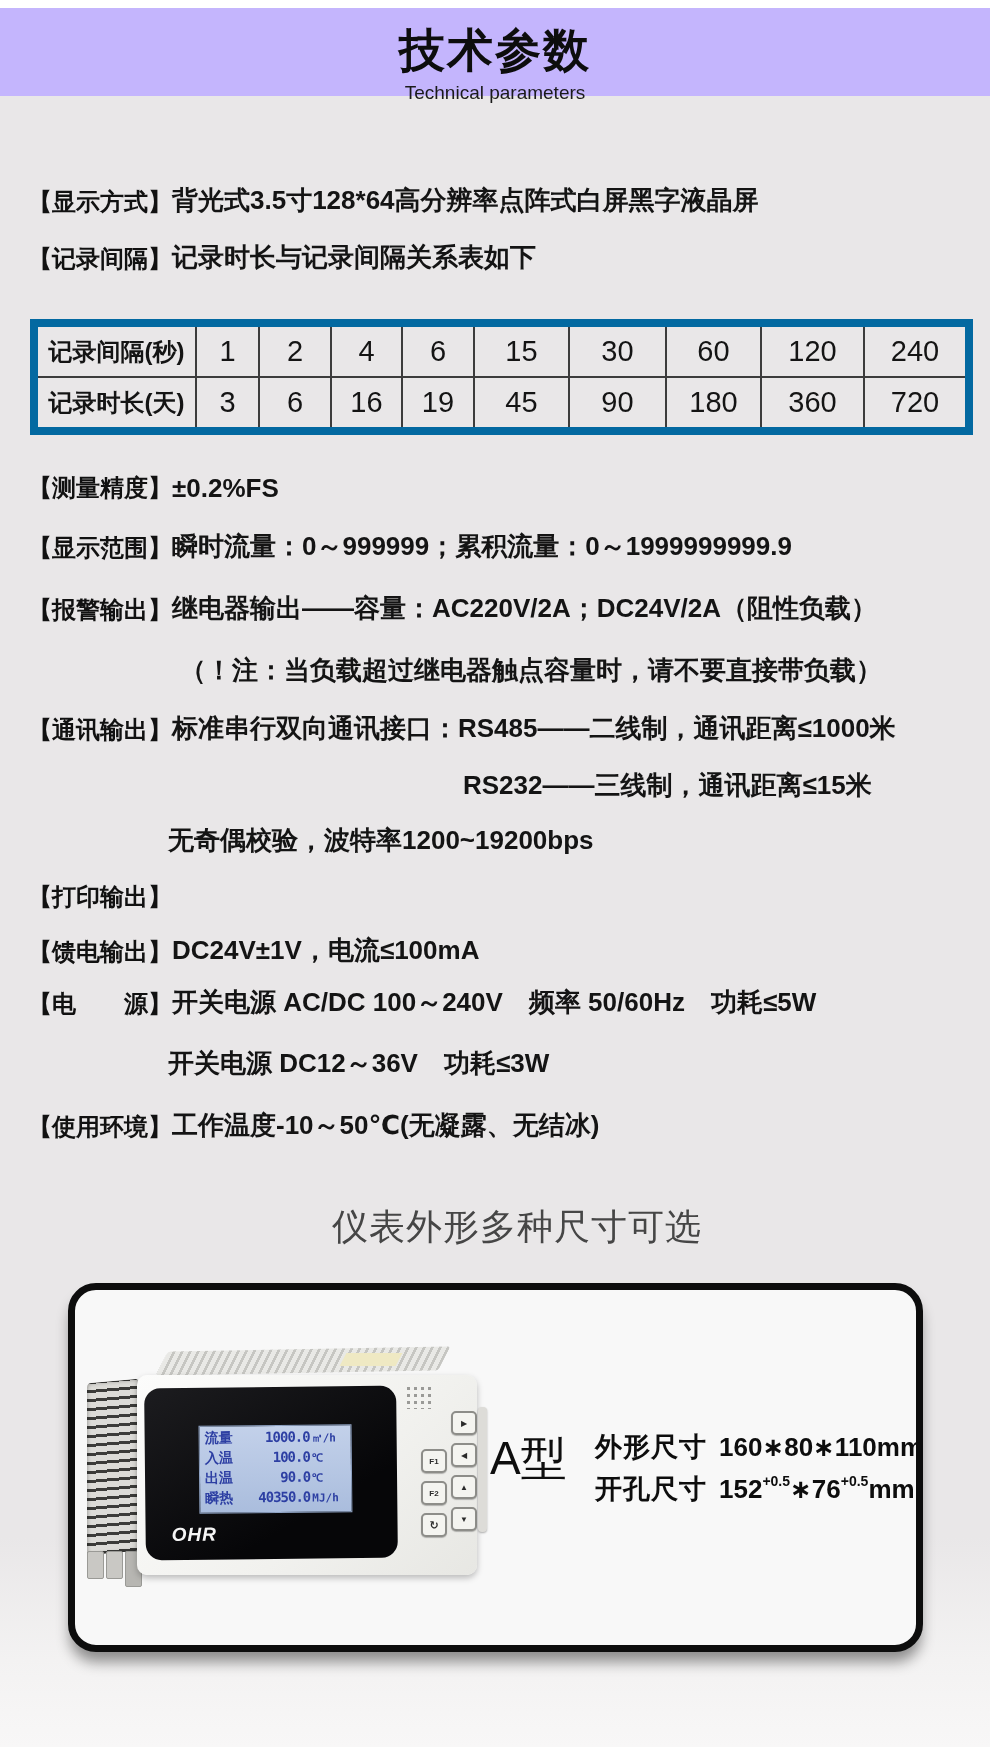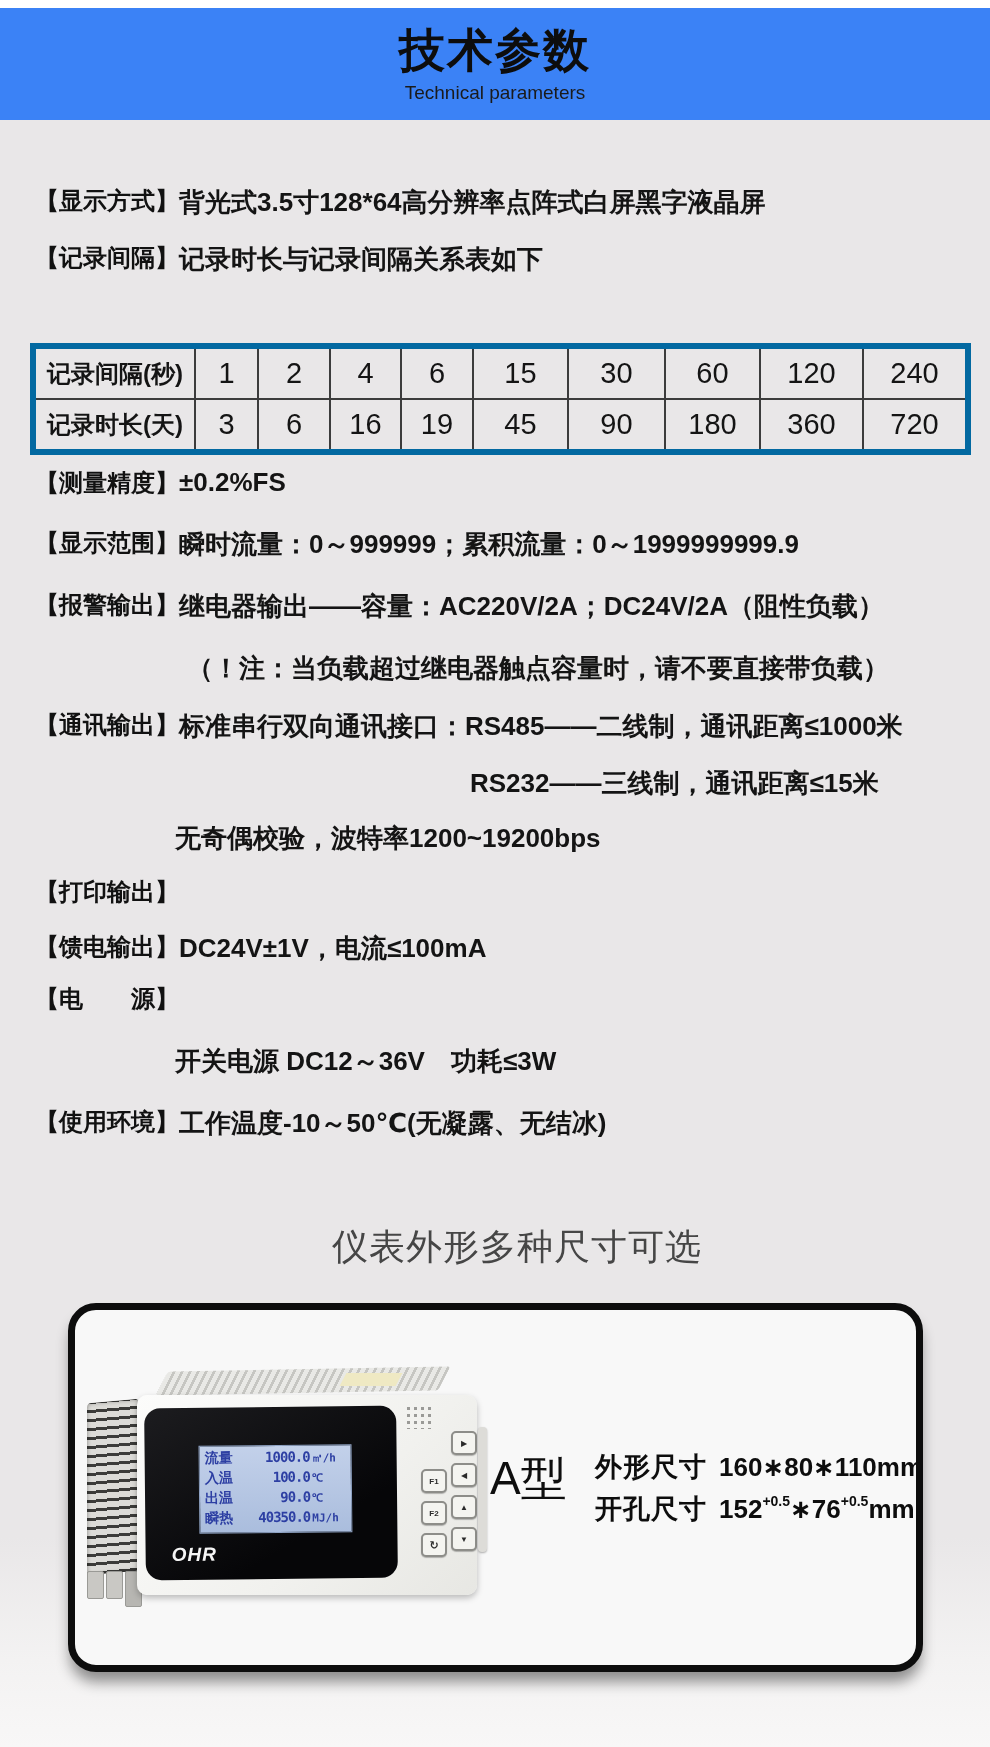--- a/index.html
+++ b/index.html
@@ -3,43 +3,43 @@
 <meta charset="utf-8">
 <style>
   html,body{margin:0;padding:0;}
   body{
     width:990px;height:1747px;overflow:hidden;
     font-family:"Liberation Sans","DejaVu Sans",sans-serif;
     background:linear-gradient(180deg,#e9e7e8 0%,#e9e7e8 88%,#f3f2f2 95%,#f8f7f7 100%);
     color:#141414;
   }
   .top-strip{height:8px;background:#ffffff;}
-  .banner{height:112px;background:#3b82f6;text-align:center;}
+  .banner{height:88px;background:#c4b5fd;text-align:center;}
   .banner .title{margin:0;padding-top:12px;font-size:46px;font-weight:900;letter-spacing:2px;color:#0d0d0d;}
   .banner .subtitle{margin:0;font-size:19px;font-weight:500;color:#1a1a1a;}
 
   #specs{padding-top:65px;}
-  .spec-row{display:flex;align-items:flex-start;height:57px;padding-left:35px;}
+  .spec-row{display:flex;align-items:flex-end;height:57px;padding-left:28px;}
   .spec-label{flex:0 0 140px;font-size:24px;font-weight:700;white-space:nowrap;color:#111;}
   .spec-line{font-size:26px;font-weight:600;white-space:nowrap;color:#141414;}
   
   #specs > :nth-child(5){margin-top:3px;}
   #specs > :nth-child(6){margin-top:5px;}
   #specs > :nth-child(7){margin-top:5px;}
   #specs > :nth-child(8){margin-top:1px;}
   #specs > :nth-child(10){margin-top:-2px;}
   #specs > :nth-child(11){margin-top:-2px;}
   #specs > :nth-child(12){margin-top:-2px;}
   #specs > :nth-child(13){margin-top:-5px;}
   #specs > :nth-child(14){margin-top:4px;}
   #specs > :nth-child(15){margin-top:5px;}
   #specs > :nth-child(16){margin-top:3px;}
 
   .table-wrap{margin:44px 0 12px 30px;}
-  table.record-table{border-collapse:collapse;table-layout:fixed;width:935px;border:6px solid #0369a1;background:transparent;}
+  table.record-table{border-collapse:collapse;table-layout:fixed;width:935px;border:8px solid #0369a1;background:transparent;}
   table.record-table td,table.record-table th{border:2px solid #3c3c3c;height:49px;text-align:center;vertical-align:middle;padding:0;}
   table.record-table th{font-size:24px;font-weight:600;}
   table.record-table td{font-size:29px;font-weight:500;}
   col.c0{width:162px}col.c1{width:63px}col.c2{width:72px}col.c3{width:71px}col.c4{width:72px}
   col.c5{width:95px}col.c6{width:97px}col.c7{width:95px}col.c8{width:103px}col.c9{width:105px}
 
   .outline-heading{margin:60px 0 0 0;text-align:center;font-size:36px;font-weight:500;color:#464646;letter-spacing:1px;line-height:48px;padding-left:44px;}
 
   .product-card{
     position:relative;box-sizing:border-box;
@@ -182,20 +182,21 @@
     </div>
     <div class="spec-row">
       <span class="spec-label">【打印输出】</span>
     </div>
     <div class="spec-row">
       <span class="spec-label">【馈电输出】</span>
       <span class="spec-line">DC24V±1V，电流≤100mA</span>
     </div>
     <div class="spec-row">
       <span class="spec-label">【电　　源】</span>
+      <span class="spec-line">开关电源 AC/DC 100～240V　频率 50/60Hz　功耗≤5W</span>
     </div>
     <div class="spec-row">
       <span class="spec-label"></span>
       <span class="spec-line">开关电源 DC12～36V　功耗≤3W</span>
     </div>
     <div class="spec-row">
       <span class="spec-label">【使用环境】</span>
       <span class="spec-line">工作温度-10～50℃(无凝露、无结冰)</span>
     </div>
   </div>

